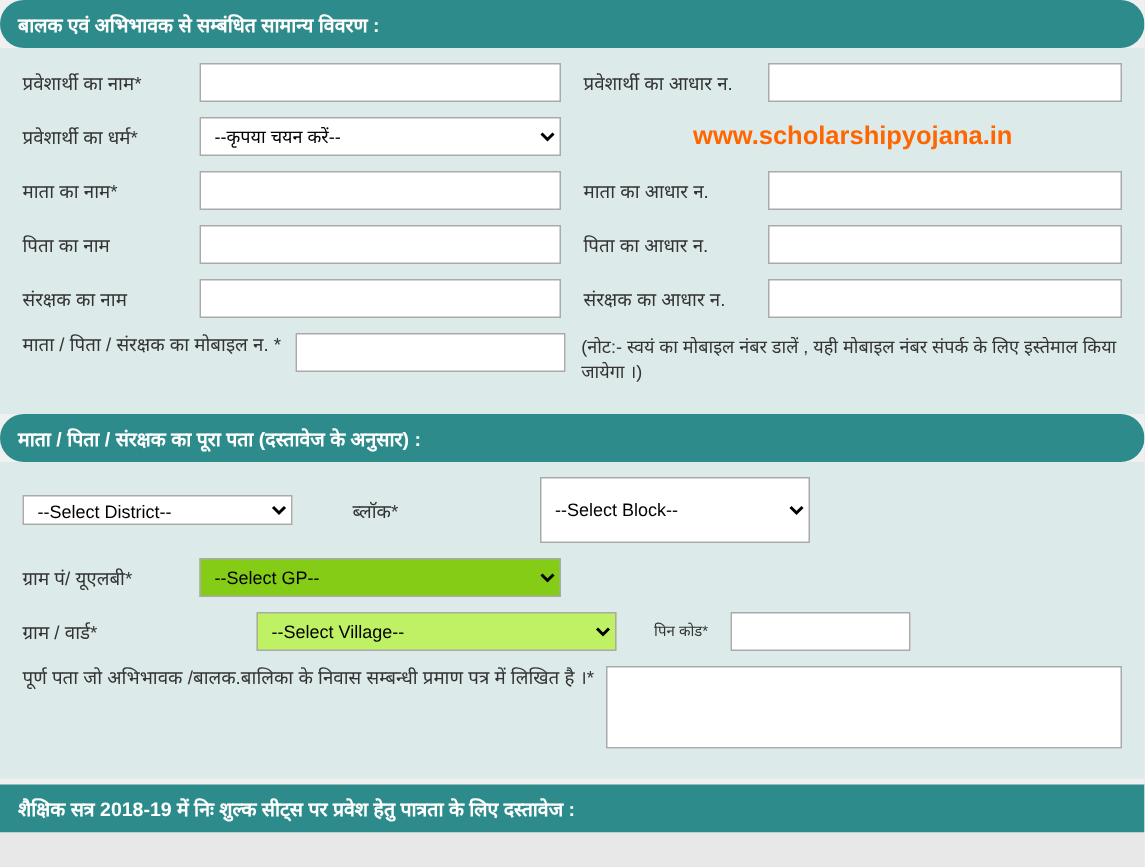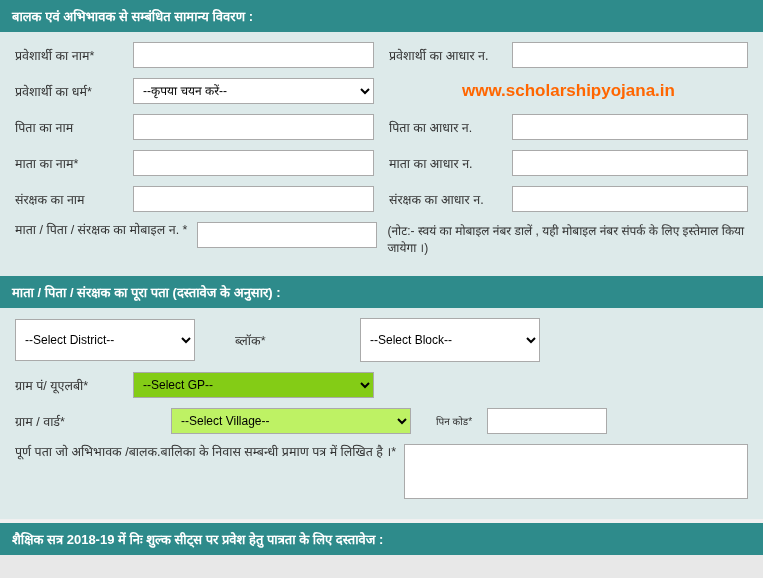--- a/index.html
+++ b/index.html
@@ -14,20 +14,21 @@
       width: 763px;
       background: #f0f0f0;
     }
 
     .section-header {
       background: #2e8b8b;
       color: white;
       padding: 7px 12px;
       font-size: 13px;
       font-weight: bold;
+      border-radius: 16px;
     }
 
     .section-body {
       background: #ddeaea;
       padding: 10px 15px;
     }
 
     .form-input {
       height: 26px;
       border: 1px solid #aaa;
@@ -190,36 +191,36 @@
           <option>--कृपया चयन करें--</option>
         </select>
       </div>
       <div class="pair-right" style="justify-content: center; align-items: center; flex: 1;">
         <span class="website-link">www.scholarshipyojana.in</span>
       </div>
     </div>
 
     <div class="row-pair">
       <div class="pair-left">
+        <span class="pair-label">माता का नाम*</span>
+        <input type="text" class="form-input" style="">
+      </div>
+      <div class="pair-right">
+        <span class="pair-label-right">माता का आधार न.</span>
+        <input type="text" class="form-input" style="">
+      </div>
+    </div>
+
+    <div class="row-pair">
+      <div class="pair-left">
         <span class="pair-label">पिता का नाम</span>
         <input type="text" class="form-input" style="">
       </div>
       <div class="pair-right">
         <span class="pair-label-right">पिता का आधार न.</span>
-        <input type="text" class="form-input" style="">
-      </div>
-    </div>
-
-    <div class="row-pair">
-      <div class="pair-left">
-        <span class="pair-label">माता का नाम*</span>
-        <input type="text" class="form-input" style="">
-      </div>
-      <div class="pair-right">
-        <span class="pair-label-right">माता का आधार न.</span>
         <input type="text" class="form-input" style="">
       </div>
     </div>
 
     <div class="row-pair">
       <div class="pair-left">
         <span class="pair-label">संरक्षक का नाम</span>
         <input type="text" class="form-input" style="">
       </div>
       <div class="pair-right">
@@ -236,21 +237,21 @@
 
   </div>
 
   <div class="section-header">
     <span>माता / पिता / संरक्षक का पूरा पता (दस्तावेज के अनुसार) :</span>
   </div>
 
   <div class="address-section">
 
     <div class="district-block-row">
-      <select style="height:42px; border:1px solid #aaa; background:white; padding:2px 5px; font-size:12px; width:180px;">
+      <select style="height:20px; border:1px solid #aaa; background:white; padding:2px 5px; font-size:12px; width:180px;">
         <option>--Select District--</option>
       </select>
       <span style="min-width:10px;"></span>
       <span class="pair-label">ब्लॉक*</span>
       <select style="height:44px; border:1px solid #aaa; background:white; padding:2px 5px; font-size:12px; width:180px;">
         <option>--Select Block--</option>
       </select>
     </div>
 
     <div class="row-pair">

